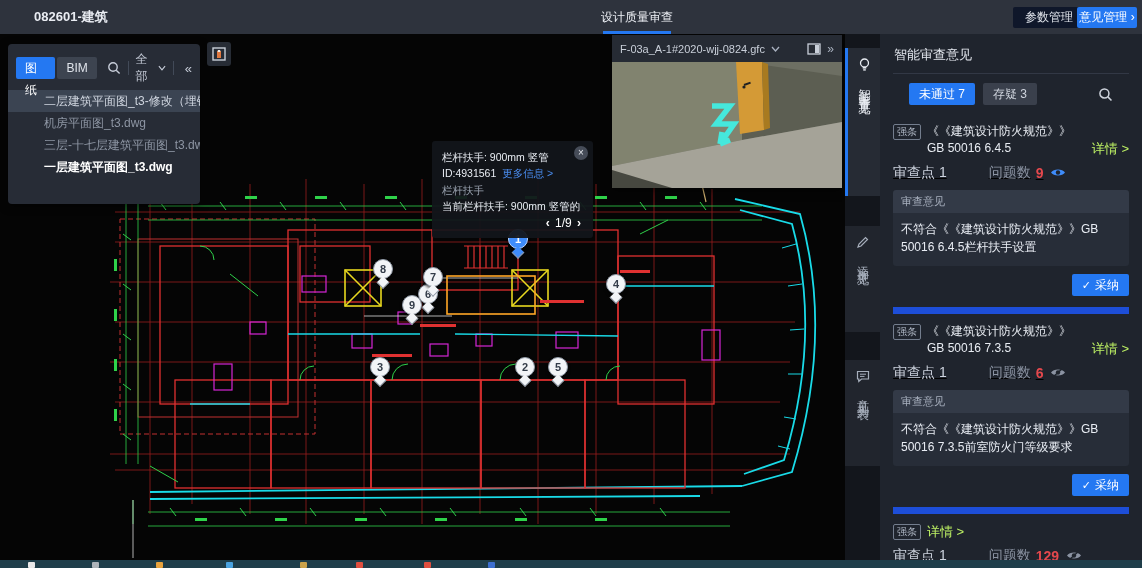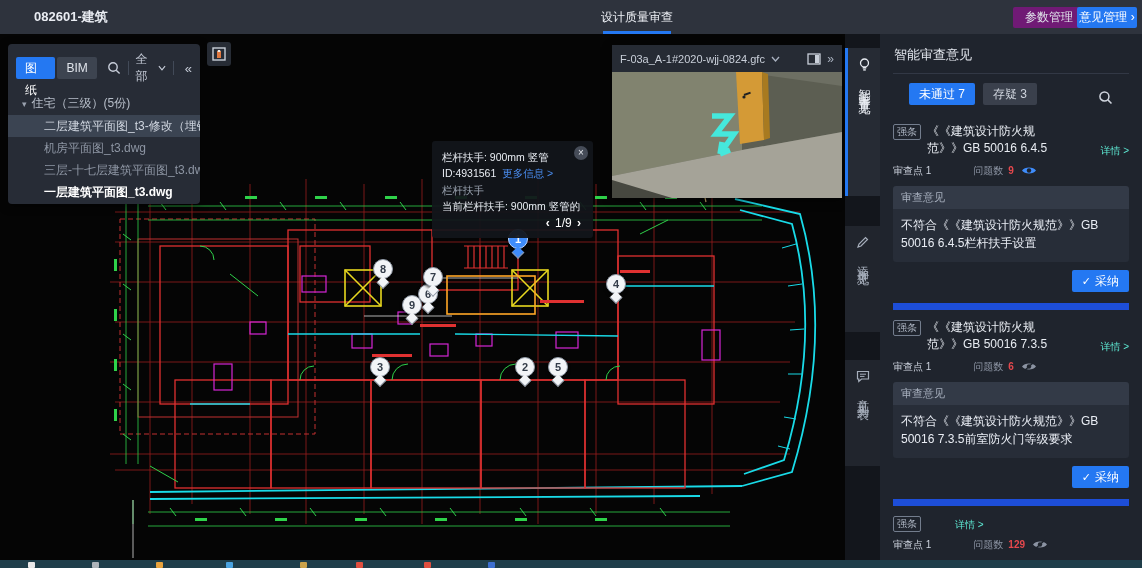--- a/index.html
+++ b/index.html
@@ -11,21 +11,21 @@
   .topbar { position:absolute; left:0; top:0; width:1142px; height:34px;
     background:#2e333d; display:flex; align-items:center; z-index:30; }
   .tb-title { position:absolute; left:34px; top:0; height:34px; line-height:34px;
     color:#e9ecf2; font-size:13px; font-weight:bold; }
   .tb-tab { position:absolute; left:597px; top:0; width:80px; height:34px;
     color:#f0f3f8; font-size:12px; text-align:center; line-height:34px; }
   .tb-tab::after { content:""; position:absolute; left:6px; right:6px; bottom:0;
     height:3px; background:#2478f2; }
   .tb-btn { position:absolute; top:7px; height:21px; border-radius:2px;
     font-size:12px; line-height:21px; text-align:center; cursor:pointer; }
-  .tb-btn.ghost { left:1013px; width:72px; background:#701a75; color:#dfe3ea; }
+  .tb-btn.ghost { left:1013px; width:72px; background:#0f172a; color:#dfe3ea; }
   .tb-btn.primary { left:1077px; width:60px; background:#2478f2; color:#fff; }
 
   
   .canvas { position:absolute; left:0; top:34px; width:845px; height:526px;
     background:#050505; overflow:hidden; }
   .corner-btn { position:absolute; left:207px; top:42px; width:24px; height:24px;
     background:#272c35; border-radius:3px; z-index:12; display:flex;
     align-items:center; justify-content:center; }
 
   
@@ -52,21 +52,21 @@
   .fp-collapse { color:#c6ccd8; font-size:13px; margin-left:4px; cursor:pointer; }
   .fp-search { margin-left:8px; color:#c6ccd8; cursor:pointer; display:flex; }
   .fp-group { color:#b7bec9; font-size:12px; padding:5px 0 3px 14px; }
   .fp-group .caret { display:inline-block; margin-right:5px; color:#9aa2af; font-size:9px; }
   .fp-item { height:22px; line-height:22px; font-size:12px; color:#8d95a3;
     padding-left:36px; white-space:nowrap; overflow:hidden; cursor:pointer; }
   .fp-item.selected { background:#3b4452; color:#cfd5df; }
   .fp-item.active { color:#ffffff; font-weight:bold; }
 
   
-  .viewer3d { position:absolute; left:612px; top:45px; width:230px; height:153px;
+  .viewer3d { position:absolute; left:612px; top:35px; width:230px; height:153px;
     z-index:13; background:#fde047; box-shadow:0 2px 8px rgba(0,0,0,.6); }
   .v3-head { height:27px; background:#262b34; display:flex; align-items:center;
     padding:0 8px; gap:6px; }
   .v3-name { color:#c9cfd9; font-size:11px; white-space:nowrap; overflow:hidden;
     text-overflow:ellipsis; max-width:150px; }
   .v3-head .spacer { flex:1; }
   .v3-expand { color:#aab2c0; font-size:12px; cursor:pointer; }
   .v3-body { width:230px; height:126px; }
 
   
@@ -90,35 +90,35 @@
     cursor:pointer; }
   .stab .vlabel { writing-mode:vertical-rl; text-orientation:upright; font-size:12px;
     letter-spacing:3px; }
   .stab.active { background:#262b34; color:#e8ecf2; border-left:3px solid #2478f2; }
 
   
   .review { position:absolute; left:880px; top:34px; width:262px; height:526px;
     background:#1f242d; z-index:20; padding:0 13px; overflow:hidden; }
   .rv-title { color:#e2e6ed; font-size:13px; padding:12px 1px 9px; }
   .rv-div { height:1px; background:#323845; }
-  .rv-chips { display:flex; align-items:flex-end; gap:8px; padding:9px 16px; }
+  .rv-chips { display:flex; align-items:center; gap:8px; padding:9px 16px; }
   .chip { height:22px; padding:0 10px; font-size:12px; line-height:22px;
     border-radius:2px; cursor:pointer; }
   .chip.on { background:#2478f2; color:#fff; }
   .chip.off { background:#3a404c; color:#cfd4dd; }
   .rv-chips .spacer { flex:1; }
   .rv-search { color:#cfd4dd; display:flex; cursor:pointer; }
 
   .item { padding:9px 0 11px; border-bottom:7px solid #1d4ed8; }
   .i-row1 { display:flex; align-items:flex-end; gap:6px; }
   .badge { flex:none; align-self:flex-start; border:1px solid #737d8d; color:#b4bcc9;
     font-size:10px; line-height:14px; padding:0 3px; border-radius:2px; margin-top:1px; }
   .i-title { flex:1; color:#e8ecf2; font-size:12px; line-height:1.45; }
-  .i-detail { flex:none; color:#5eead4; font-size:10px; white-space:nowrap; cursor:pointer;margin-left:28px; }
-  .i-row2 { display:flex; align-items:center; margin-top:6px; font-size:10px; }
+  .i-detail { flex:none; color:#bef264; font-size:13px; white-space:nowrap; cursor:pointer; }
+  .i-row2 { display:flex; align-items:center; margin-top:6px; font-size:14px;text-decoration:underline; }
   .i-point { color:#cdd3de; }
   .i-issues-label { color:#8b93a2; margin-left:42px; }
   .i-count { color:#e5484d; font-weight:bold; margin-left:5px; }
   .i-eye { margin-left:7px; display:flex; cursor:pointer; }
   .obox { margin-top:8px; border-radius:3px; overflow:hidden; }
   .ohead { background:#333a47; color:#a9b1bf; font-size:11px; padding:4px 8px; }
   .obody { background:#272d38; color:#e9edf4; font-size:12px; line-height:1.55;
     padding:7px 8px 9px; }
   .accept-row { display:flex; justify-content:flex-end; margin-top:8px; }
   .accept { background:#2478f2; color:#fff; font-size:12px; height:22px; line-height:22px;
@@ -364,23 +364,20 @@
       <span class="fp-sep"></span>
       <span class="fp-filter">
         <span>全部</span>
         <svg width="9" height="6" viewBox="0 0 9 6">
             <polyline points="1,1 4.5,5 8,1" fill="none" stroke="currentColor" stroke-width="1.3"></polyline>
           </svg>
       </span>
       <span class="fp-sep"></span>
       <span class="fp-collapse">«</span>
     </div>
-    <div class="fp-group">
-      <span class="caret">▾</span><span>住宅（三级）(5份)</span>
-    </div>
     <div class="fp-item selected">二层建筑平面图_t3-修改（埋错门，窗...</div>
     <div class="fp-item">机房平面图_t3.dwg</div>
     <div class="fp-item">三层-十七层建筑平面图_t3.dwg</div>
     <div class="fp-item active">一层建筑平面图_t3.dwg</div>
   </div>
 
   <div class="viewer3d">
     <div class="v3-head">
       <span class="v3-name">F-03a_A-1#2020-wjj-0824.gfc</span>
       <svg width="9" height="6" viewBox="0 0 9 6">

